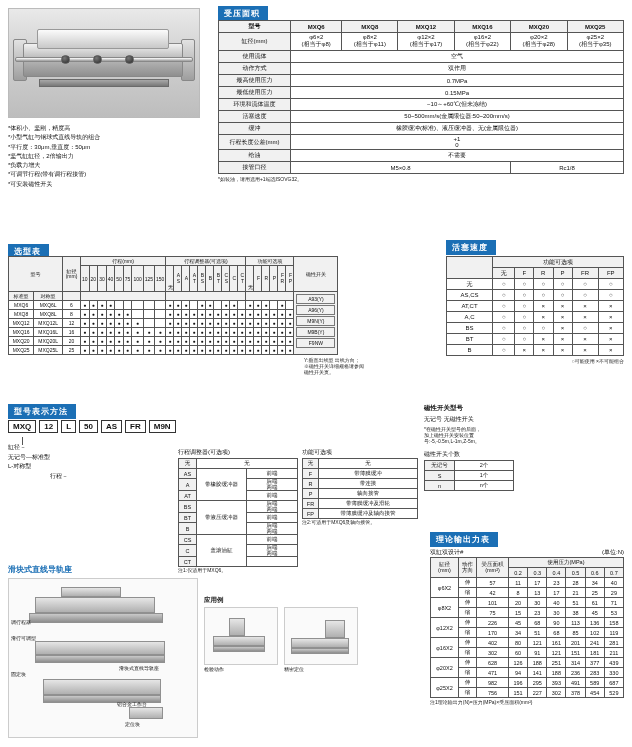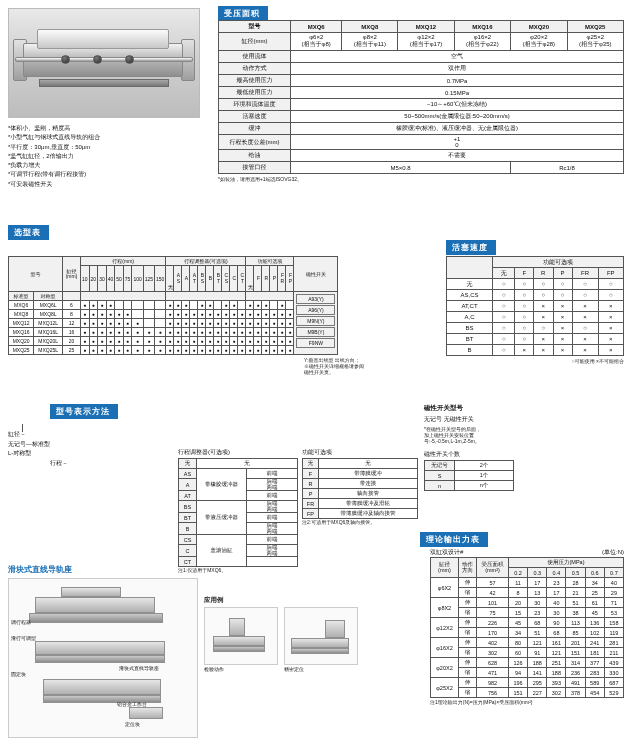--- a/index.html
+++ b/index.html
@@ -199,21 +199,21 @@
     <tr>
       <td class="lbl">接管口径</td>
       <td colspan="4">M5×0.8</td>
       <td colspan="2">Rc1/8</td>
     </tr>
   </tbody>
     </table>
   <div class="note" style="margin-top:2px;">*如装油，请用选用+1端选ISOVG32。</div>
 </div>
 
-<div class="sec-title-wrap" style="left:8px; top:225px;">
+<div class="sec-title-wrap" style="left:8px; top:244px;">
   <span class="sec-title">选型表</span>
 </div>
 
 <div class="panel" style="left:8px; top:256px; width:420px;">
   <table id="sel-table">
     <tbody>
         <tr>
       <td class="hd" colspan="2" rowspan="2" style="width:54px;">型号</td>
       <td class="hd" rowspan="2" style="width:18px; line-height:1;">缸径(mm)</td>
       <td class="hd" colspan="9">行程(mm)</td>
@@ -531,25 +531,34 @@
       <td>×</td>
       <td>×</td>
       <td>×</td>
       <td>×</td>
     </tr>
   </tbody>
     </table>
   <div class="note" style="margin-top:2px; text-align:right;">○可能使用          ×不可能组合</div>
 </div>
 
-<div class="sec-title-wrap" style="left:8px; top:404px;margin-left:42px;">
+<div class="sec-title-wrap" style="left:8px; top:404px;">
   <span class="sec-title">型号表示方法</span>
 </div>
 
 <div class="panel" style="left:8px; top:420px; width:340px;">
+  <div class="codeline">
+    <span class="codebox">MXQ</span>
+    <span class="codebox">12</span>
+    <span class="codebox">L</span>
+    <span class="codebox">50</span>
+    <span class="codebox">AS</span>
+    <span class="codebox">FR</span>
+    <span class="codebox">M9N</span>
+  </div>
   <div style="position:relative; height:8px;">
     <div class="leader" style="left:14px; top:4px; width:1px; height:8px; background:#555;"></div>
   </div>
   <div style="margin-top:2px; font-size:6px; line-height:1.6;">
     <div>缸径－</div>
     <div>无记号—标准型</div>
     <div>L-对称型</div>
     <div style="margin-left:42px;">行程－</div>
   </div>
 </div>
@@ -705,21 +714,21 @@
       <div class="dwg" style="height:58px; position:relative;">
         <div class="bar" style="left:6px; top:30px; width:58px; height:10px;"></div>
         <div class="bar dark" style="left:6px; top:40px; width:58px; height:6px;"></div>
         <div class="bar" style="left:40px; top:12px; width:20px; height:18px;"></div>
       </div>
       <div class="lbl-s" style="position:relative; margin-top:1px;">精密定位</div>
     </div>
   </div>
 </div>
 
-<div class="sec-title-wrap" style="left:420px; top:532px;">
+<div class="sec-title-wrap" style="left:430px; top:532px;">
   <span class="sec-title">理论输出力表</span>
 </div>
 
 <div class="panel" style="left:430px; top:548px; width:194px;">
   <div style="display:flex; justify-content:space-between; align-items:center; font-size:6px;">
     <span>双缸双设计#</span>
     <span>(单位:N)</span>
   </div>
   <table id="force-table">
     <tbody>

